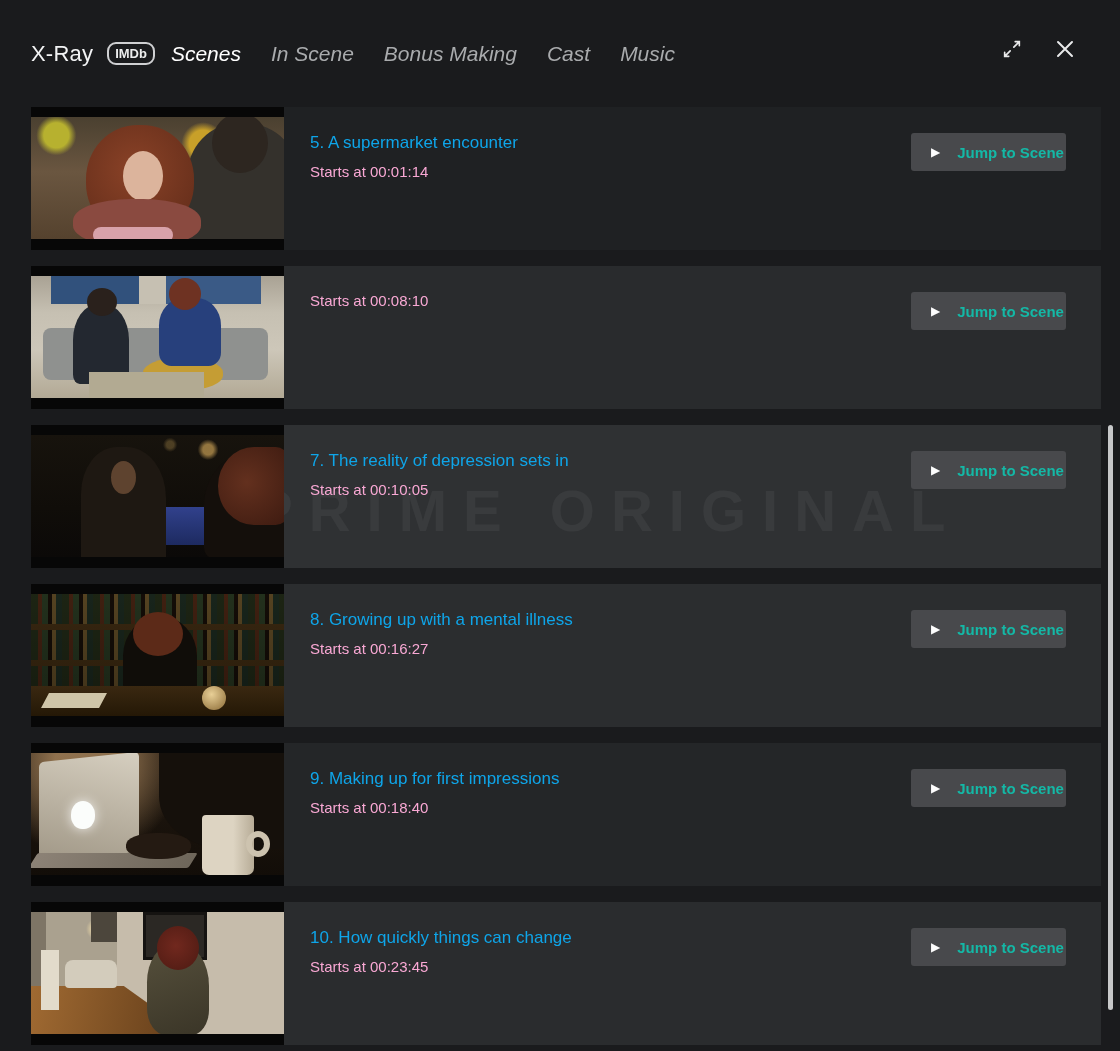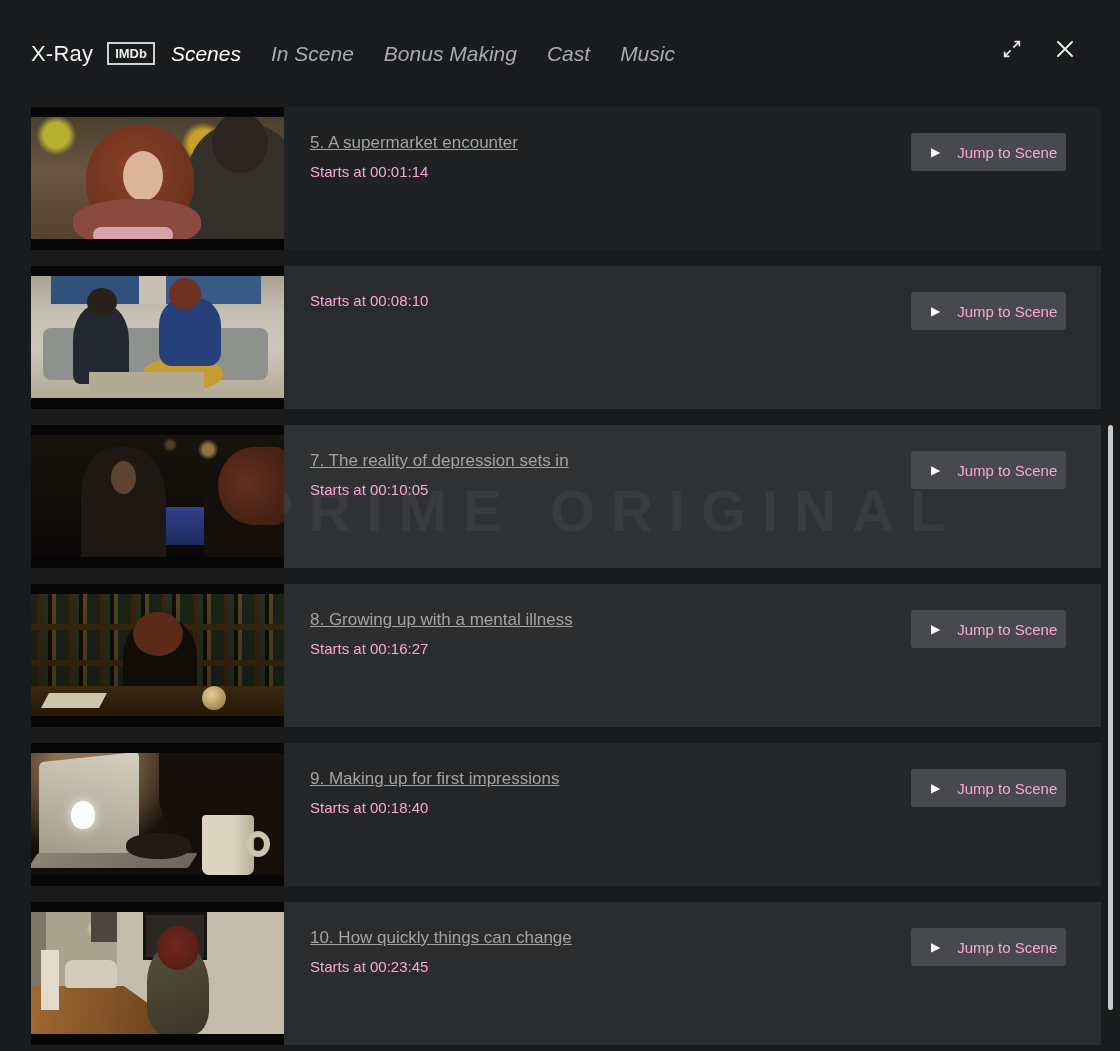--- a/index.html
+++ b/index.html
@@ -7,45 +7,45 @@
     width:1120px;height:1051px;
     background:#1a1b1d;
     font-family:"Liberation Sans", sans-serif;
     overflow:hidden;position:relative;
     -webkit-font-smoothing:antialiased;
   }
   
   .hdr{height:107px;position:relative;display:flex;align-items:center;padding-left:31px;box-sizing:border-box;}
   .brand{display:flex;align-items:center;gap:14px;margin-right:16px;}
   .brand-title{color:#f2f3f4;font-size:22px;letter-spacing:.2px;}
-  .imdb{border:2px solid #cfd0d2;border-radius:0;color:#eceded;font-weight:700;font-size:13px;padding:2px 6px 1px;line-height:16px;}
+  .imdb{border:2px solid #cfd0d2;border-radius:9px;color:#eceded;font-weight:700;font-size:13px;padding:2px 6px 1px;line-height:16px;}
   .tabs{display:flex;gap:30px;align-items:center;}
   .tab{font-size:21px;color:#a9abad;cursor:pointer;font-style:italic;}
   .tab.active{color:#ffffff;}
   .hdr-right{position:absolute;right:43px;top:37px;display:flex;gap:30px;align-items:center;}
   .hdr-right svg{display:block;cursor:pointer;}
   
   .list{display:flex;flex-direction:column;gap:16px;}
   .row{display:flex;margin:0 19px 0 31px;height:143px;}
   .thumb{position:relative;width:253px;height:143px;background:#070707;flex:none;overflow:hidden;cursor:pointer;}
   .img{position:absolute;left:0;right:0;top:10px;bottom:11px;overflow:hidden;}
   .info{position:relative;flex:1;overflow:hidden;padding:26px 0 0 26px;box-sizing:border-box;}
   .row:nth-of-type(1) .info{background:#1f2123;}
   .row:nth-of-type(2) .info{background:#292b2d;}
   .row:nth-of-type(3) .info{background:#2f3133;}
   .row:nth-of-type(4) .info{background:#2b2d2f;}
   .row:nth-of-type(5) .info{background:#242628;}
   .row:nth-of-type(6) .info{background:#2a2c2e;}
-  .stitle{position:relative;z-index:2;color:#a3a3a3;font-size:17px;margin-bottom:10px;text-decoration:underline;}
+  .stitle{position:relative;z-index:2;color:#0ea5e9;font-size:17px;margin-bottom:10px;}
   .sstart{position:relative;z-index:2;color:#f9a8d4;font-size:15px;}
   .jump{position:absolute;z-index:2;right:35px;top:26px;width:155px;height:38px;
     background:#48494c;border:none;border-radius:3px;display:flex;align-items:center;
     padding:0 0 0 20px;gap:17px;cursor:pointer;box-sizing:border-box;}
   .jump .play{color:#fdfdfd;font-size:12px;line-height:1;}
-  .jump .jlabel{color:#f9a8d4;font-size:15px;}
+  .jump .jlabel{color:#14b8a6;font-size:15px;font-weight:bold;}
   .watermark{position:absolute;z-index:1;left:-30px;top:52px;white-space:nowrap;
     font-size:58px;font-weight:700;letter-spacing:16px;color:rgba(255,255,255,0.05);}
   .scrollbar{position:absolute;right:7px;top:425px;width:5px;height:585px;background:#c7c8c9;border-radius:3px;cursor:grab;}
   .sh{position:absolute;} 
   
   .t1 .img{background:
     radial-gradient(circle at 78% 30%, #7a2520 0 6%, transparent 9%),
     radial-gradient(circle at 60% 52%, #3e6a26 0 9%, transparent 13%),
     radial-gradient(circle at 68% 22%, #c8a029 0 7%, transparent 11%),
     radial-gradient(circle at 10% 15%, #b7b12f 0 5%, transparent 8%),

